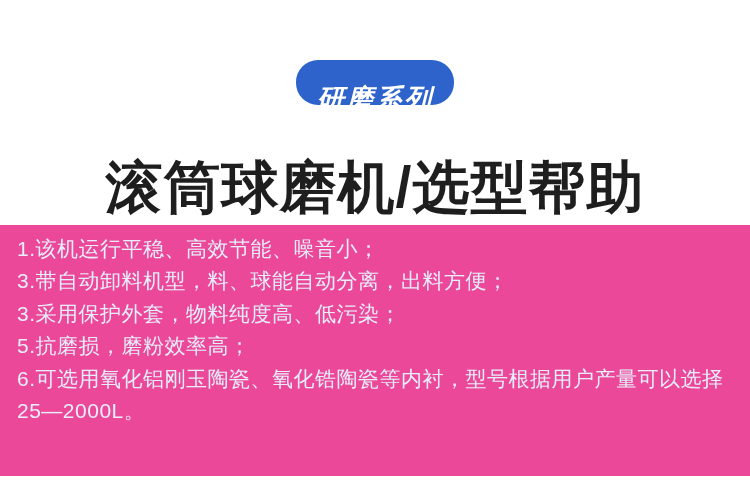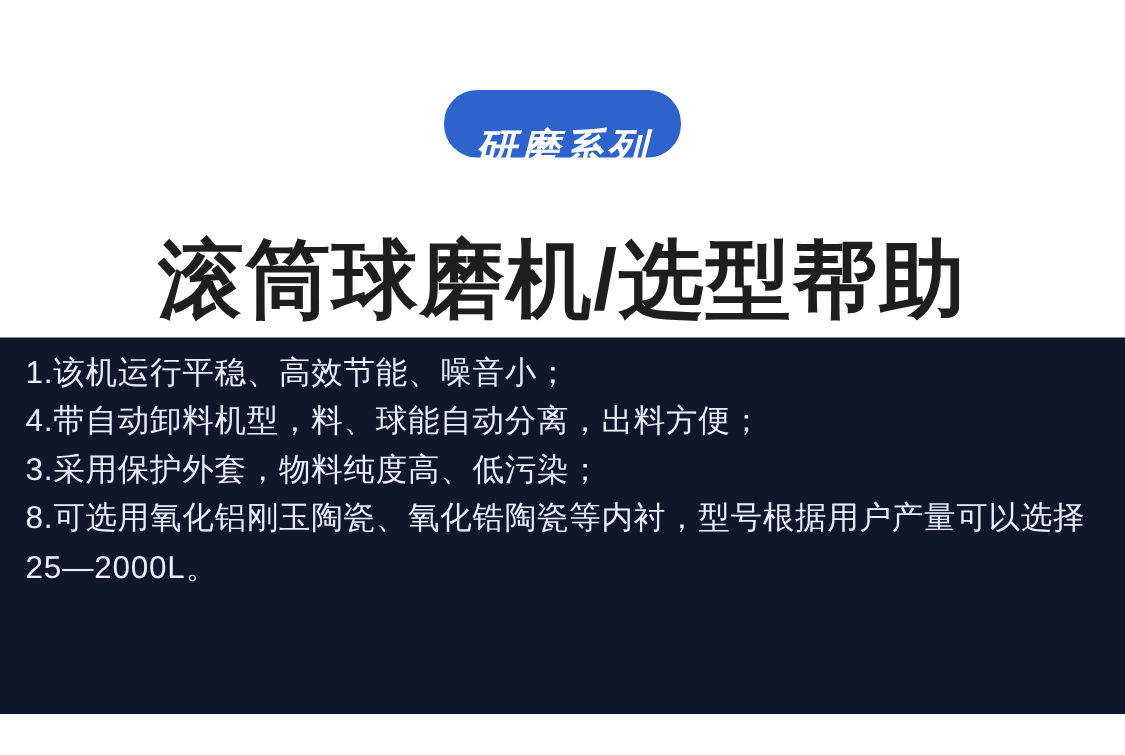--- a/index.html
+++ b/index.html
@@ -57,21 +57,21 @@
     letter-spacing: 1px;
     white-space: nowrap;
   }
   
   .feature-panel {
     position: absolute;
     top: 225px;
     left: 0;
     width: 750px;
     height: 251px;
-    background: #0f172a;
+    background: #ec4899;
     box-sizing: border-box;
     padding: 8px 20px 0 17px;
   }
   .feature-item {
     color: #e8eefb;
     font-size: 21px;
     line-height: 32.4px;
     font-weight: 300;
     letter-spacing: 0.5px;
     text-align: left;
@@ -83,18 +83,19 @@
 <div class="page">
 
   <div class="badge">
     <span class="badge-text">研磨系列</span>
   </div>
 
   <h1 class="main-title">滚筒球磨机/选型帮助</h1>
 
   <div class="feature-panel">
     <div class="feature-item">1.该机运行平稳、高效节能、噪音小；</div>
-    <div class="feature-item">4.带自动卸料机型，料、球能自动分离，出料方便；</div>
+    <div class="feature-item">3.带自动卸料机型，料、球能自动分离，出料方便；</div>
     <div class="feature-item">3.采用保护外套，物料纯度高、低污染；</div>
-    <div class="feature-item">8.可选用氧化铝刚玉陶瓷、氧化锆陶瓷等内衬，型号根据用户产量可以选择25—2000L。</div>
+    <div class="feature-item">5.抗磨损，磨粉效率高；</div>
+    <div class="feature-item">6.可选用氧化铝刚玉陶瓷、氧化锆陶瓷等内衬，型号根据用户产量可以选择25—2000L。</div>
   </div>
 
 </div>
 
 </body></html>

